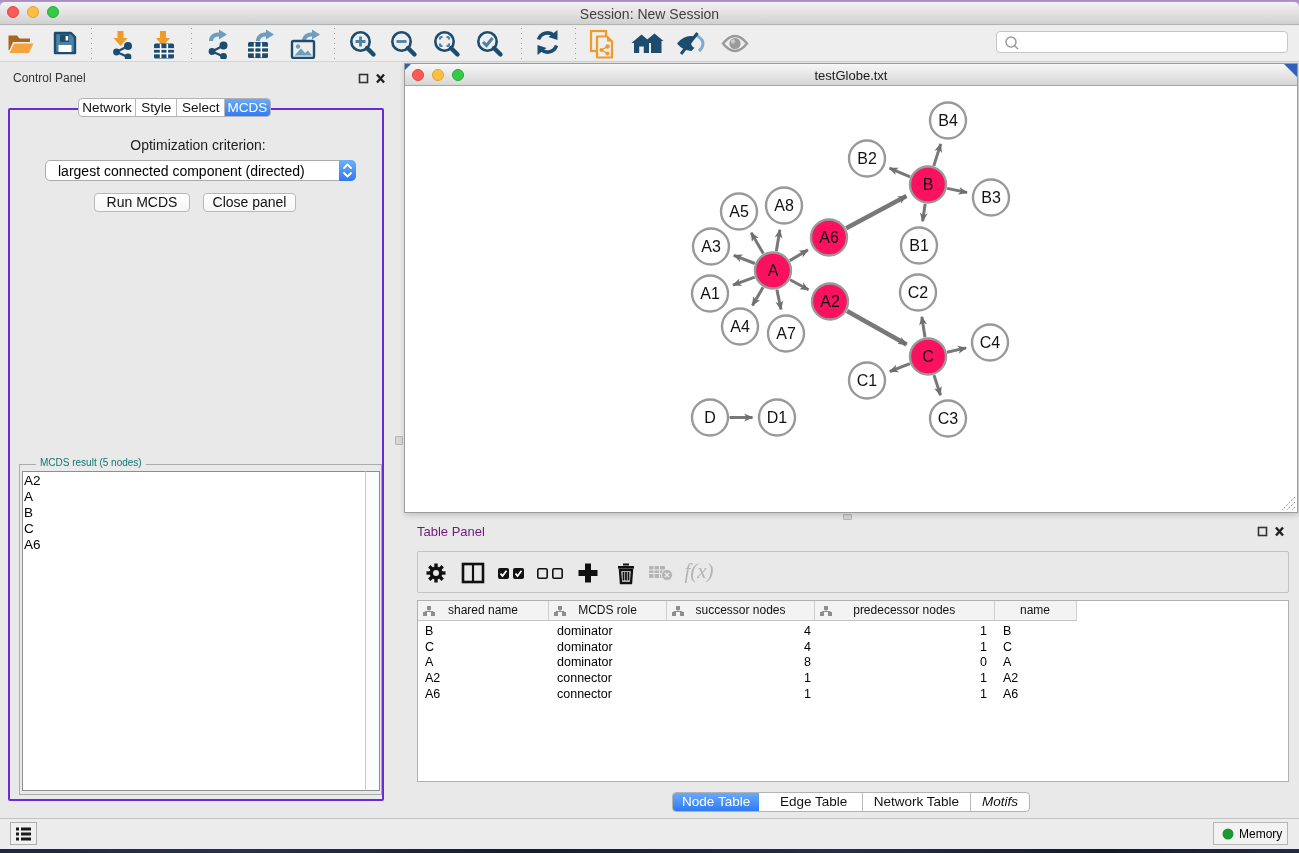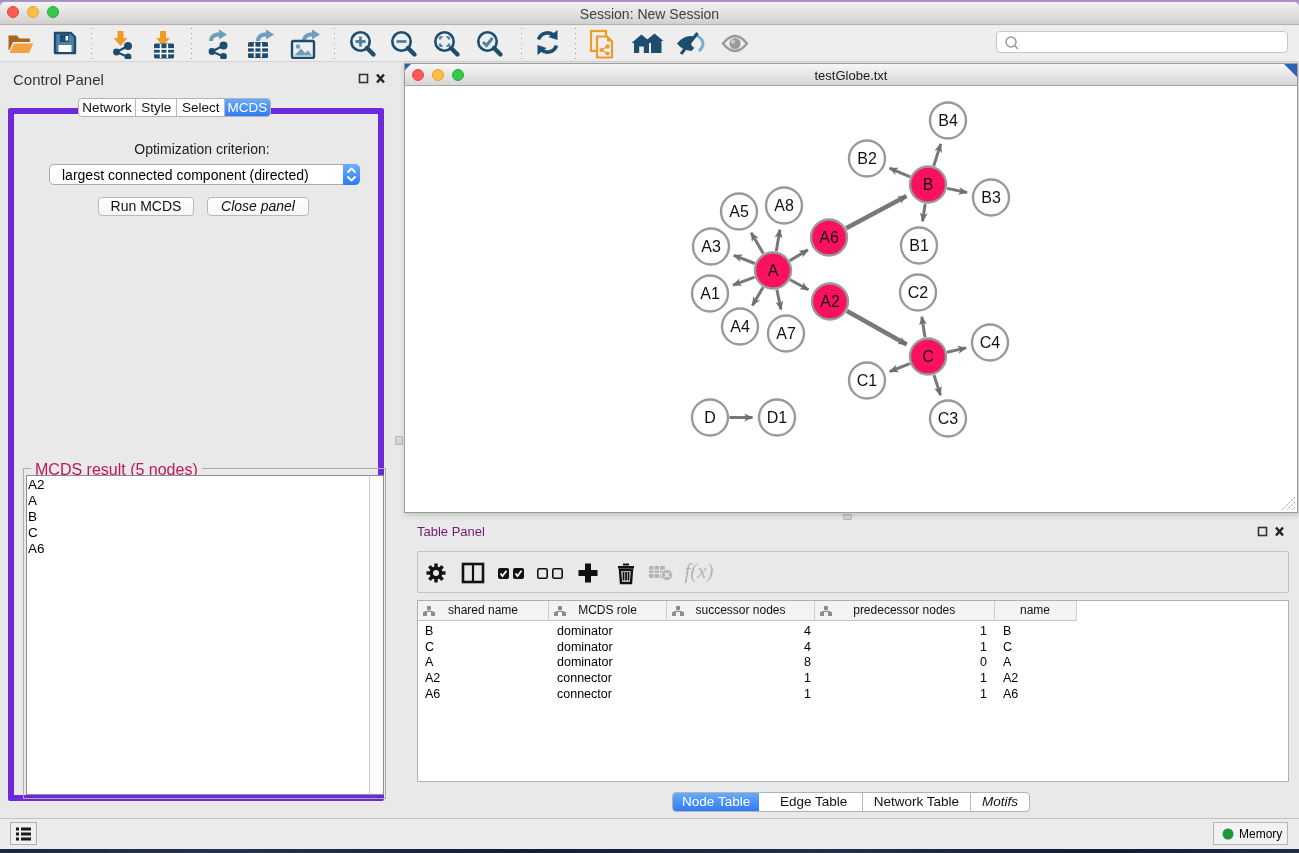--- a/index.html
+++ b/index.html
@@ -10,37 +10,37 @@
 #titlebar .tl{top:4px;width:12px;height:12px;border-radius:50%;}
 #title{left:0;width:100%;text-align:center;top:4px;font-size:14px;color:#3f3f3f;}
 #toolbar{left:0;top:26px;width:1299px;height:36px;background:#eeeeee;border-bottom:1px solid #d4d4d4;}
 .sep{top:2px;width:1px;height:31px;background-image:linear-gradient(#9a9a9a 30%,rgba(0,0,0,0) 0%);background-size:1px 5px;}
 #search{left:996px;top:5px;width:292px;height:22px;background:#fff;border:1px solid #c6c6c6;border-radius:4px;}
 
 #main{left:0;top:62px;width:1299px;height:756px;background:#e9e9e9;}
 #statusbar{left:0;top:818px;width:1299px;height:31px;background:#ececec;border-top:1px solid #c2c2c2;}
 #botstrip{left:0;top:849px;width:1299px;height:4px;background:linear-gradient(90deg,#1c2742 0%,#25324f 18%,#141c31 40%,#222e4b 65%,#121a2e 85%,#1f2b47 100%);}
 
-#cp-title{left:13px;top:9px;font-size:15px;color:#333;}
-#cp-box{left:8px;top:46px;width:376px;height:693px;border:6px solid #6d28d9;border-radius:2px;}
+#cp-title{left:13px;top:9px;font-size:12px;color:#333;}
+#cp-box{left:8px;top:46px;width:376px;height:693px;border:2px solid #6d28d9;border-radius:2px;}
 .seg{display:flex;border:1px solid #b3b3b3;border-radius:4px;background:#fff;overflow:hidden;}
 .seg div{font-size:13.5px;color:#111;text-align:center;line-height:17px;border-right:1px solid #b9b9b9;}
 .seg div:last-child{border-right:none;}
 .seg .sel{background:linear-gradient(#6aaaf9,#2e7bf3);color:#fff;border-right:none;}
 #cp-tabs{left:78px;top:36px;width:193px;height:19px;z-index:5;}
 #cp-tabs div{height:17px;}
 #opt-label{left:0;top:27px;width:376px;text-align:center;font-size:14px;color:#1d1d1d;}
 #dd{left:35px;top:50px;width:311px;height:21px;background:#fff;border:1px solid #ababab;border-radius:5px;}
 #dd span{position:absolute;left:12px;top:2px;font-size:14px;color:#000;}
 #dd .cap{position:absolute;right:-1px;top:-1px;width:17px;height:21px;border-radius:0 5px 5px 0;background:linear-gradient(#6fb0fb,#2d79f1);}
 .btn{border:1px solid #b9b9b9;border-radius:4px;background:linear-gradient(#ffffff,#f6f6f6);font-size:14px;color:#111;text-align:center;line-height:17.5px;height:19px;}
 #btn-run{left:84px;top:83px;width:96px;}
-#btn-close{left:193px;top:83px;width:102px;font-style:italic;}
+#btn-close{left:193px;top:83px;width:93px;}
 #fieldset{left:9px;top:354px;width:363px;height:331px;border:1px solid #ababab;}
-#fs-legend{left:7px;top:-8px;background:#e9e9e9;padding:0 4px;font-size:16px;color:#be185d;}
+#fs-legend{left:16px;top:-8px;background:#e9e9e9;padding:0 4px;font-size:10px;color:#0f766e;}
 #fs-list{left:2px;top:6px;width:357px;height:320px;background:#fff;border:1px solid #8e8e8e;font-size:13.5px;color:#000;padding-top:1px;}
 #fs-list div{padding-left:1px;height:16px;line-height:16px;}
 #fs-scroll{right:1px;top:6px;width:15px;height:320px;background:#fcfcfc;border:1px solid #8e8e8e;border-left:1px solid #c9c9c9;}
 
 #nw{left:404px;top:1px;width:894px;height:450px;box-shadow:1px 2px 6px rgba(0,0,0,0.18);}
 #nw-tb{left:0;top:0;width:894px;height:23px;background:linear-gradient(#f7f7f7,#d6d6d6);border:1px solid #9c9c9c;border-bottom:1px solid #a5a5a5;}
 #nw-title{width:100%;text-align:center;top:4px;font-size:13px;color:#1a1a1a;}
 #nw-canvas{left:0;top:23px;width:894px;height:427px;background:#fff;border:1px solid #9c9c9c;border-top:none;}
 .tri{width:0;height:0;}
 

